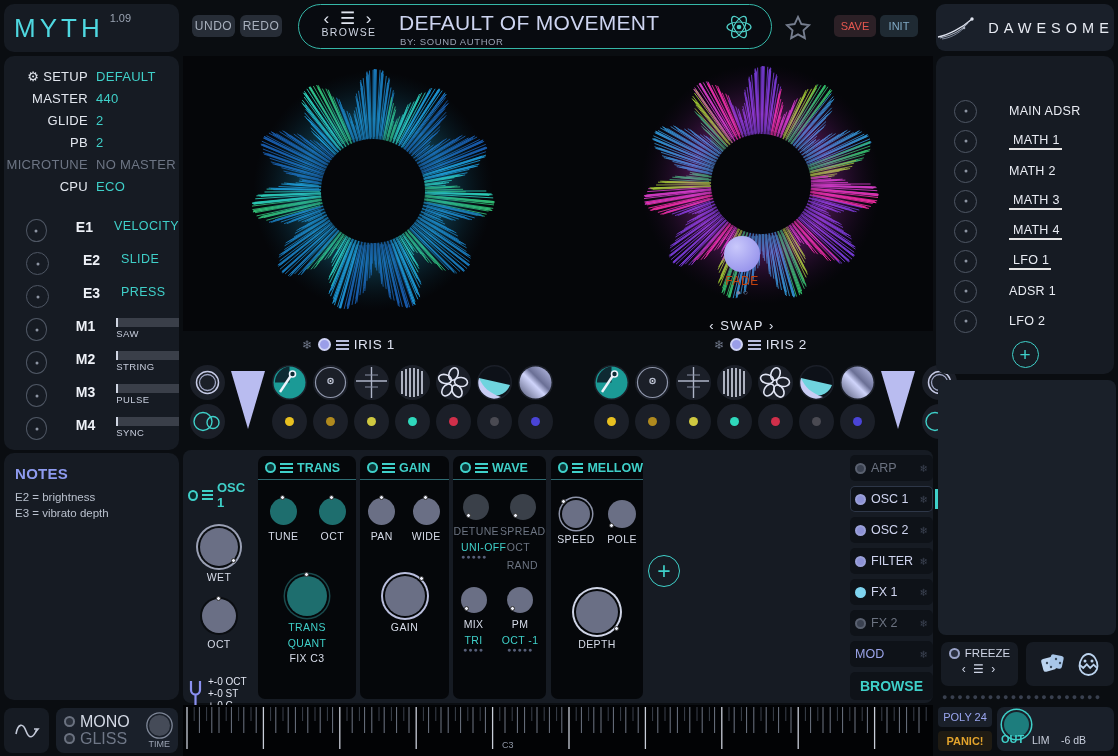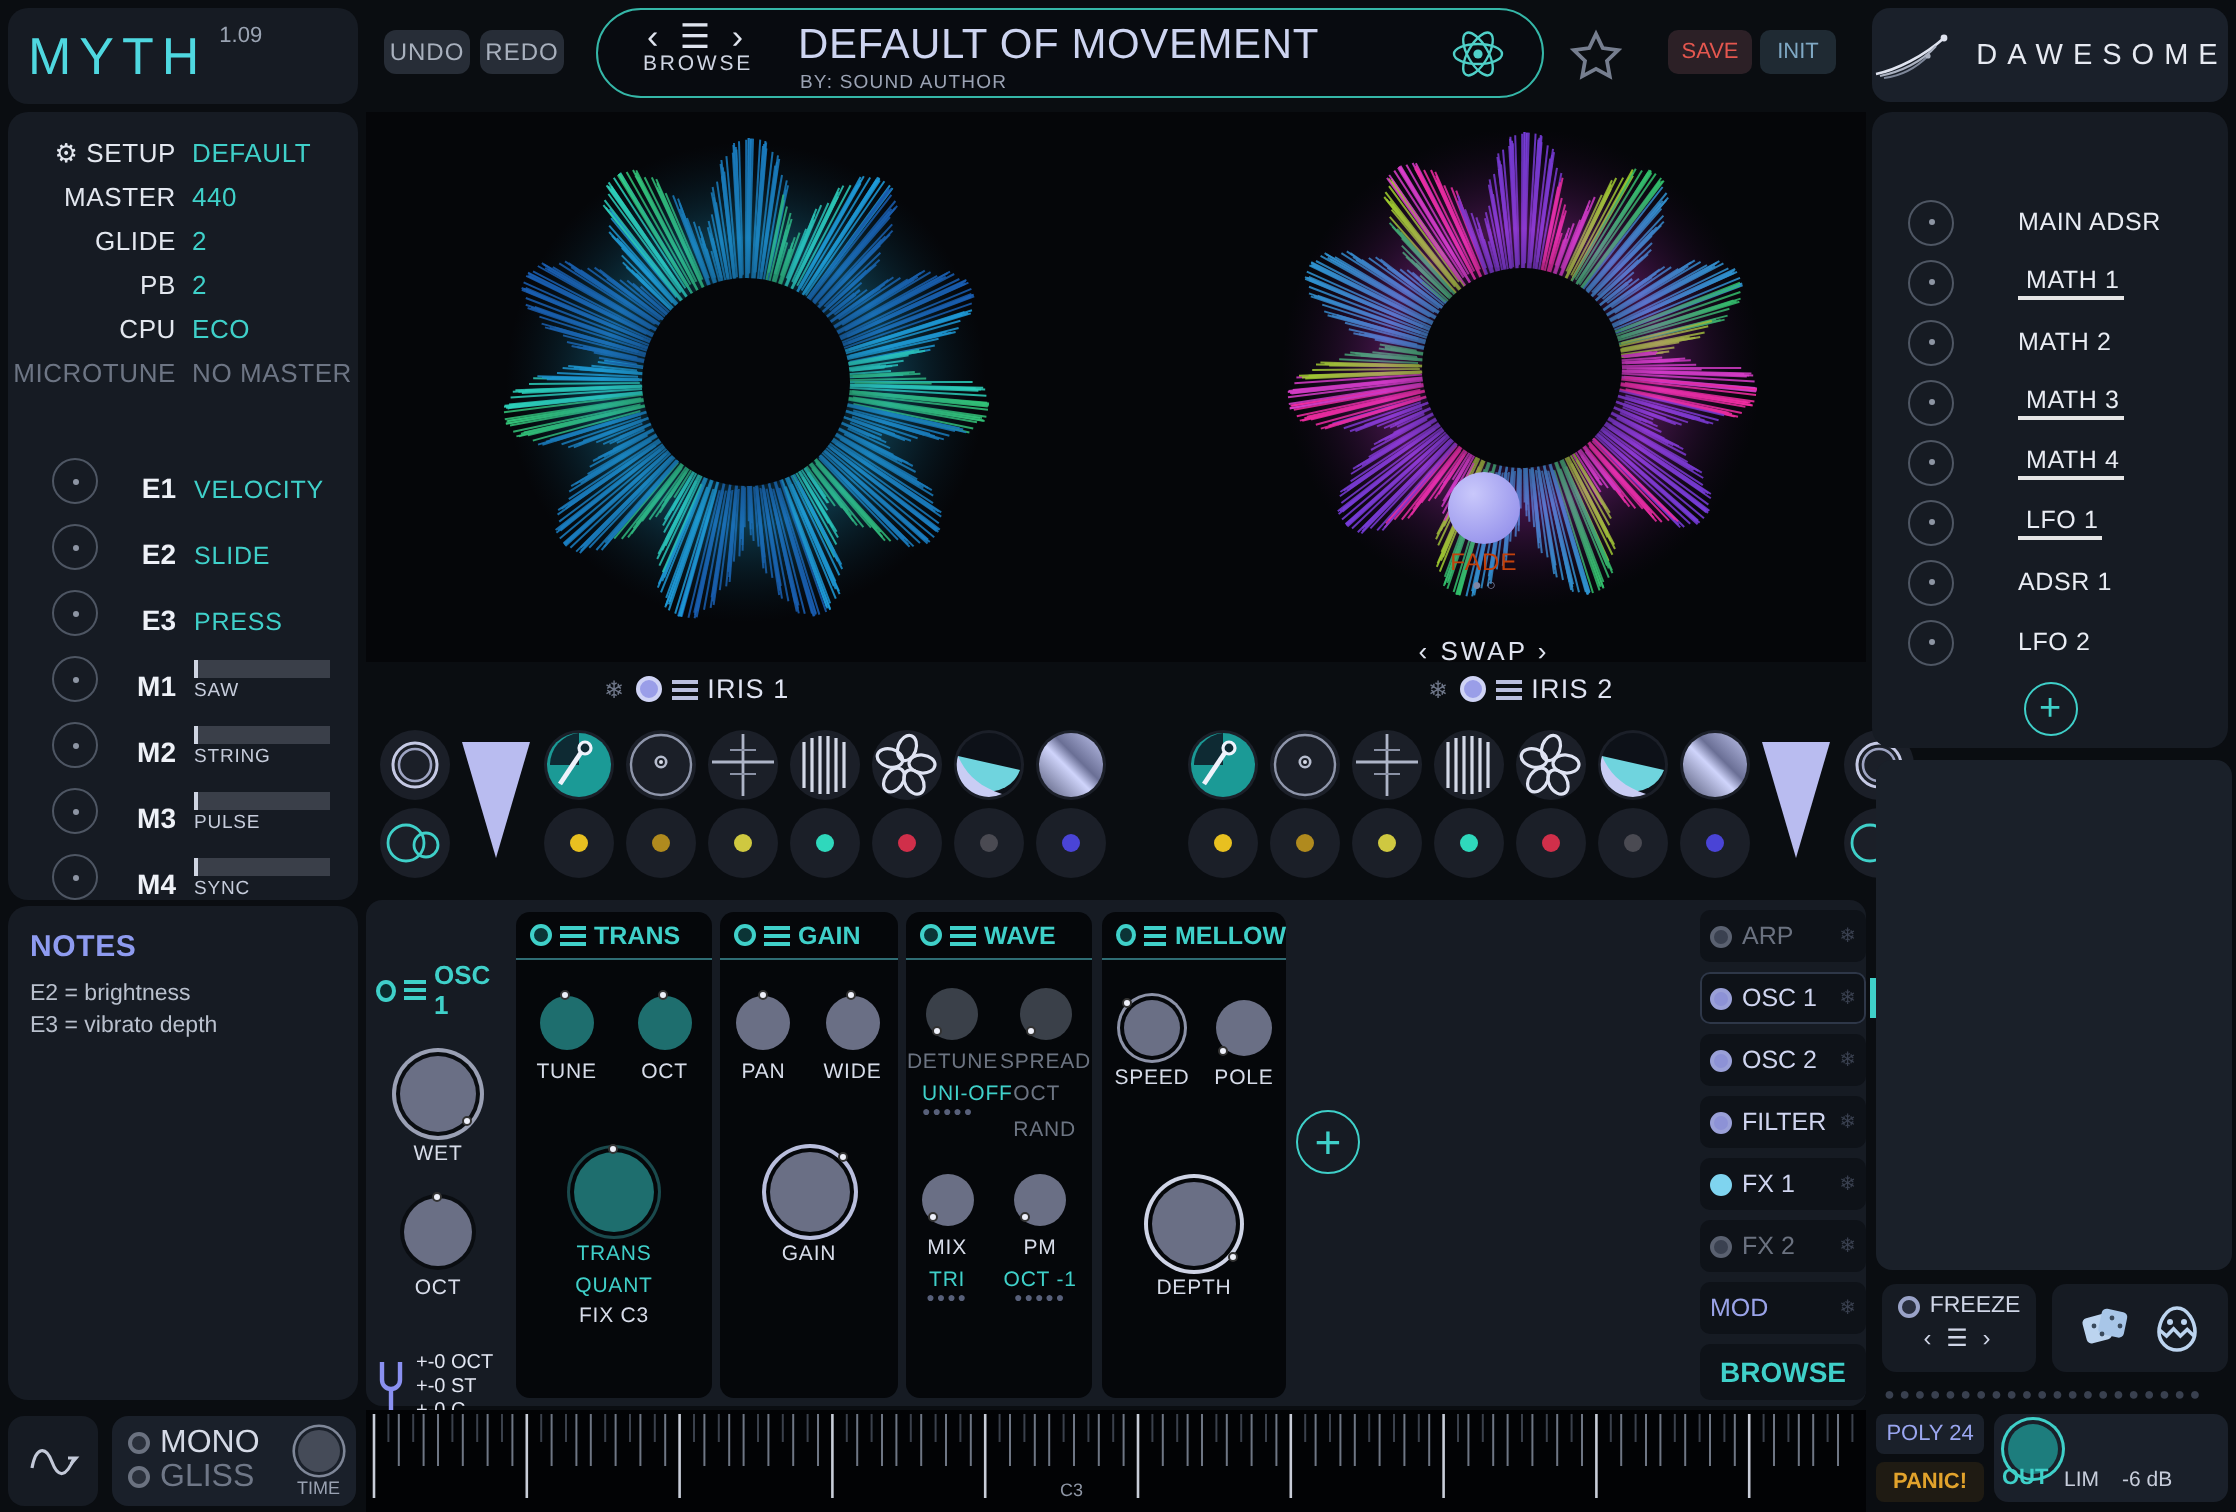--- a/index.html
+++ b/index.html
@@ -43,21 +43,21 @@
      background:#1a202a; border-radius:9px; display:flex; align-items:center; justify-content:center; gap:12px;}
   #brand-text{ color:#e7eaf2; font-size:14.5px; letter-spacing:5px; }
 
   
   #left-setup{ position:absolute; left:4px; top:56px; width:175px; height:394px;}
   .kvrow{ display:flex; align-items:center; height:22px; font-size:13px; }
   .kvrow .k{ width:92px; text-align:right; color:#e3e7ef; padding-right:8px; letter-spacing:.3px;}
   .kvrow .v{ color:#3fd0c9; letter-spacing:.3px;}
   .kvrow.dim .k{ color:#6d7584;} .kvrow.dim .v{ color:#6d7584;}
   .kvrow .k.gear{ color:#e3e7ef; }
-  .modrow{ display:flex; align-items:flex-end; height:33px; }
+  .modrow{ display:flex; align-items:flex-start; height:33px;gap:12px; }
   .modknob{ width:23px;height:23px;border-radius:50%;border:1px solid #4e5663;
      position:relative; margin-left:22px;}
   .modknob::after{content:"";position:absolute;left:50%;top:50%;width:3px;height:3px;
      background:#8d95a3;border-radius:50%;transform:translate(-50%,-50%);}
   .modname{ width:48px; text-align:right; padding-right:9px; font-size:14px; color:#eef1f7; font-weight:600;}
   .modval{ color:#3fd0c9; font-size:12.5px; letter-spacing:.4px;}
   .modslider{ width:68px; }
   .modslider .track{ height:9px; background:#3a3f49; position:relative;}
   .modslider .track::before{content:"";position:absolute;left:0;top:0;width:2px;height:9px;background:#cfd5e2;}
   .modslider .lbl{ font-size:9.5px; color:#c6ccdb; letter-spacing:.4px; margin-top:1px;}
@@ -144,21 +144,21 @@
   .srow .sn.ul{ border-bottom:2px solid #e5e5e5; padding:0 2px 1px 4px;}
   #addsrc{ width:27px;height:27px;border-radius:50%;border:1.5px solid #3fd0c9;color:#3fd0c9;
      display:flex;align-items:center;justify-content:center;font-size:19px;margin:5px auto 0 auto;}
   #wavebtn{ position:absolute; left:4px; top:708px; width:45px; height:45px; background:#161b23;
     border-radius:8px; display:flex;align-items:center;justify-content:center;}
   #monobox{ position:absolute; left:56px; top:708px; width:122px; height:45px; background:#1a202a;
     border-radius:8px; padding:5px 8px;}
   .mline{ display:flex; align-items:center; gap:5px; font-size:16px; height:17px;}
   .mline .rad{ width:11px;height:11px;border-radius:50%;border:2px solid #6b7280;background:#2a303b;}
   #keyboard{ position:absolute; left:183px; top:705px; width:750px; height:51px; background:#020305; overflow:hidden;}
-  #c3lbl{ position:absolute; left:530px; top:740px; font-size:9px; color:#8e96a5;}
+  #c3lbl{ position:absolute; left:502px; top:740px; font-size:9px; color:#8e96a5;}
   #poly{ position:absolute; left:938px; top:707px; width:54px; height:20px; background:#1a202a;
      border-radius:4px; color:#9aa6f0; font-size:11px; display:flex;align-items:center;justify-content:center;}
   #panic{ position:absolute; left:938px; top:731px; width:54px; height:20px; background:#1f1b13;
      border-radius:4px; color:#e2a32c; font-size:11px; font-weight:600;display:flex;align-items:center;justify-content:center;}
   #outbox{ position:absolute; left:997px; top:707px; width:117px; height:44px; background:#1a202a; border-radius:7px;}
   #outlbl{ position:absolute; left:1001px; top:733px; font-size:11px; color:#3fd0c9; font-weight:600;}
   #limlbl{ position:absolute; left:1032px; top:734px; font-size:10.5px; color:#c7cddb;}
   #dblbl{ position:absolute; left:1061px; top:734px; font-size:10.5px; color:#c7cddb;}
 </style>
 </head>
@@ -224,27 +224,27 @@
       <div class="v">440</div>
     </div>
     <div class="kvrow">
       <div class="k">GLIDE</div>
       <div class="v">2</div>
     </div>
     <div class="kvrow">
       <div class="k">PB</div>
       <div class="v">2</div>
     </div>
+    <div class="kvrow dim">
+      <div class="k">MICROTUNE</div>
+      <div class="v">NO MASTER</div>
+    </div>
     <div class="kvrow">
       <div class="k">CPU</div>
       <div class="v">ECO</div>
-    </div>
-    <div class="kvrow dim">
-      <div class="k">MICROTUNE</div>
-      <div class="v">NO MASTER</div>
     </div>
   </div>
 
   <div style="margin-top:22px">
     <div class="modrow">
       <div class="modknob"></div>
       <div class="modname">E1</div>
       <div class="modval">VELOCITY</div>
     </div>
     <div class="modrow">

